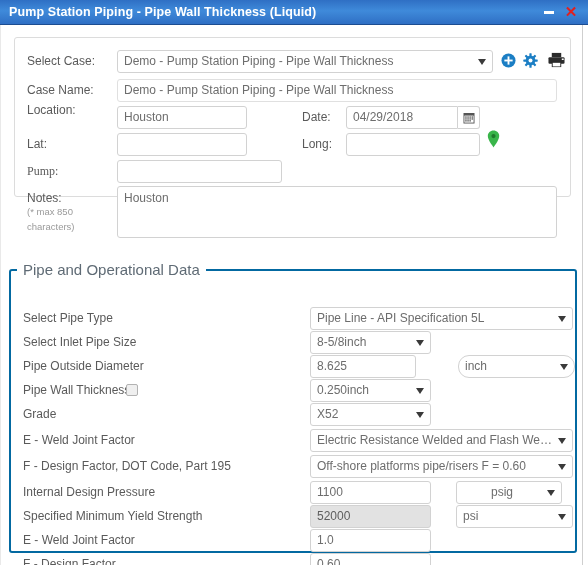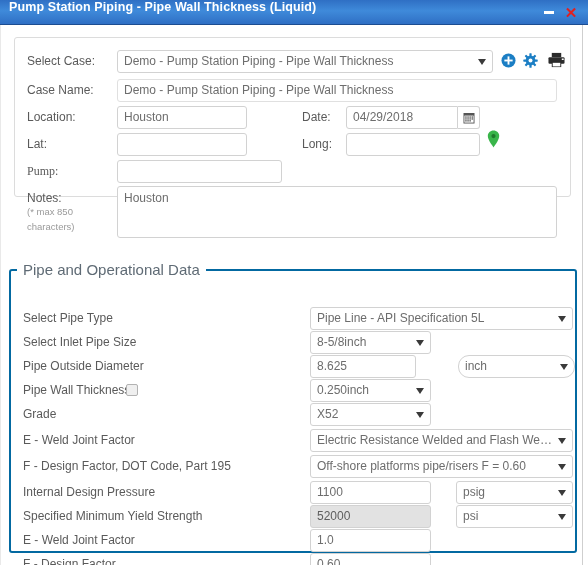--- a/index.html
+++ b/index.html
@@ -14,21 +14,21 @@
     overflow: hidden;
     position: relative;
   }
 
   
   #titlebar {
     position: absolute; left: 0; top: 0;
     width: 588px; height: 25px;
     background: linear-gradient(to bottom, #2f6fc4 0%, #3f8ada 45%, #2f6fc4 100%);
     border-bottom: 1px solid #1c4d91;
-    display: flex; align-items: flex-start;
+    display: flex; align-items: center;
     box-sizing: border-box;
   }
   #titlebar .ttl {
     color: #ffffff;
     font-size: 12.5px;
     font-weight: bold;
     padding-left: 9px;
     letter-spacing: 0.1px;
     white-space: nowrap;
     flex: 1;
@@ -216,21 +216,21 @@
         <rect x="0.5" y="5" width="17" height="7" rx="1.2" fill="#2b2b2b"></rect>
         <rect x="4" y="10" width="10" height="5.5" fill="#2b2b2b"></rect>
         <rect x="5" y="11" width="8" height="3.8" fill="#ffffff"></rect>
         <rect x="14.6" y="6.4" width="2" height="1.6" fill="#ffffff"></rect>
       </svg>
     </div>
 
     <div class="lbl" style="left:12px; top:40px;">Case Name:</div>
     <div class="fld flat" style="left:102px; top:41px; width:440px;">Demo - Pump Station Piping - Pipe Wall Thickness</div>
 
-    <div class="lbl" style="left:12px; top:67px;">Location:</div>
+    <div class="lbl" style="left:12px; top:60px;">Location:</div>
     <div class="fld" style="left:102px; top:68px; width:130px;">Houston</div>
     <div class="lbl" style="left:287px; top:67px;">Date:</div>
     <div class="fld" style="left:331px; top:68px; width:112px; border-radius:3px 0 0 3px;">04/29/2018</div>
     <div class="date-btn" style="left:443px; top:68px;">
       <svg width="12" height="12" viewBox="0 0 12 12">
         <rect x="0.5" y="1" width="11" height="10.5" fill="#555"></rect>
         <rect x="1.4" y="3.6" width="9.2" height="7" fill="#fff"></rect>
         <g fill="#555">
           <rect x="2.2" y="4.4" width="1.5" height="1.3"></rect>
             <rect x="4.3" y="4.4" width="1.5" height="1.3"></rect>
@@ -309,21 +309,21 @@
     </div>
 
     <div class="lbl" style="left:12px; top:176px;">F - Design Factor, DOT Code, Part 195</div>
     <div class="sel" style="left:299px; top:177px; width:263px;">
       <span>Off-shore platforms pipe/risers F = 0.60</span>
       <span class="caret"></span>
     </div>
 
     <div class="lbl" style="left:12px; top:202px;">Internal Design Pressure</div>
     <div class="fld" style="left:299px; top:203px; width:121px;">1100</div>
-    <div class="sel" style="left:445px; top:203px; width:117px;">
+    <div class="sel" style="left:445px; top:203px; width:106px;text-align:center;">
       <span>psig</span>
       <span class="caret"></span>
     </div>
 
     <div class="lbl" style="left:12px; top:226px;">Specified Minimum Yield Strength</div>
     <div class="fld ro" style="left:299px; top:227px; width:121px;">52000</div>
     <div class="sel" style="left:445px; top:227px; width:117px;">
       <span>psi</span>
       <span class="caret"></span>
     </div>

